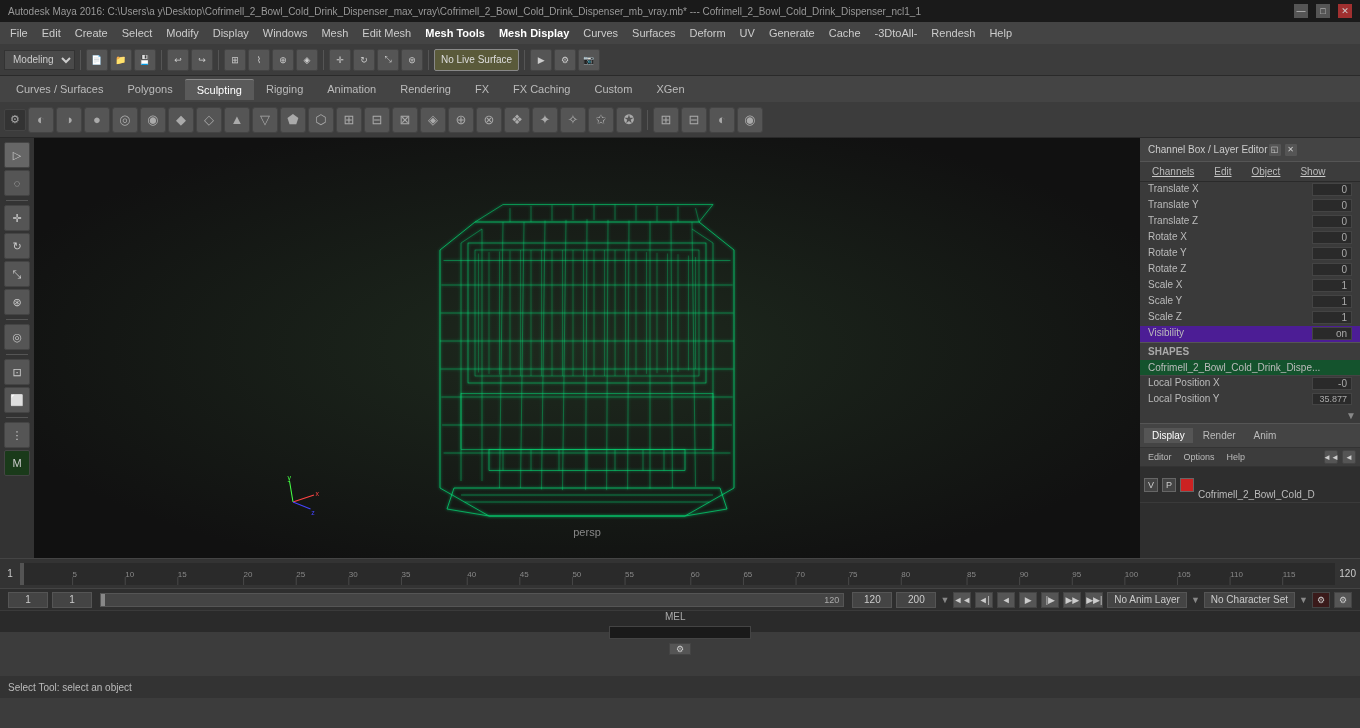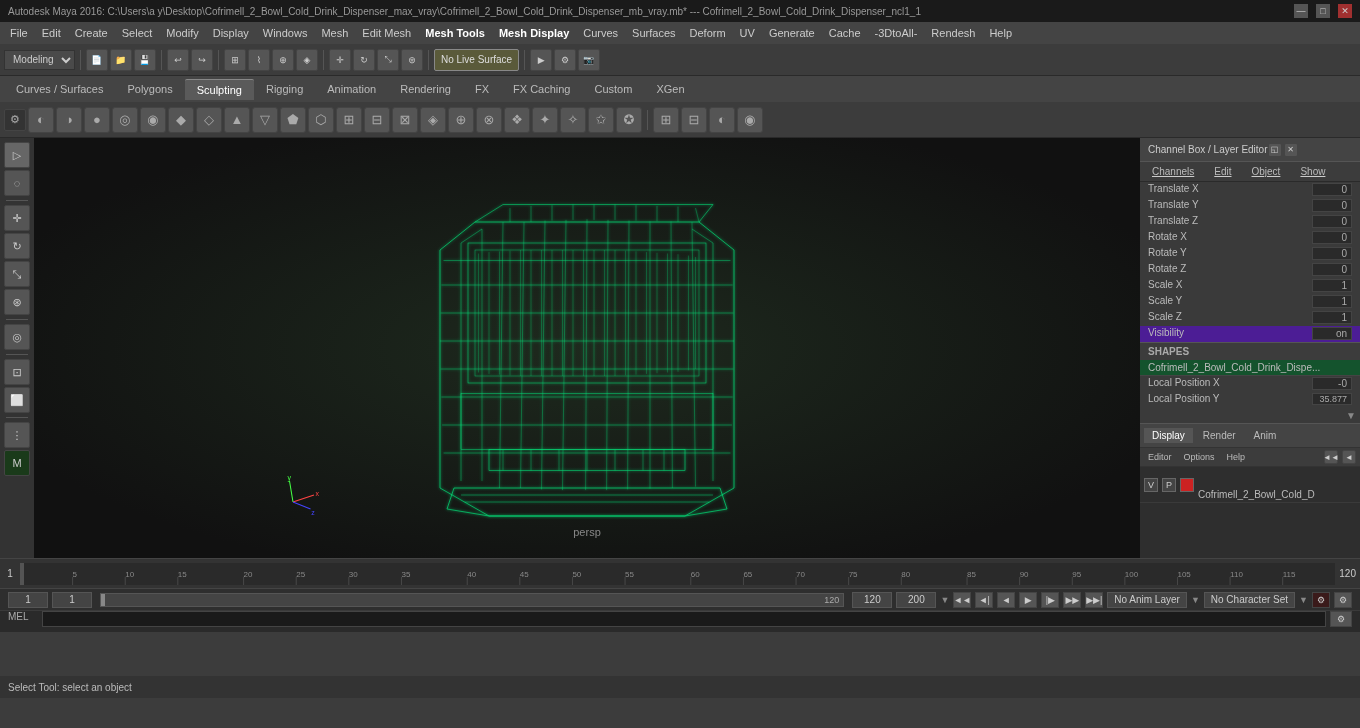--- a/index.html
+++ b/index.html
@@ -128,21 +128,21 @@
     
     #status-bar {
       width: 100%; height: 22px; background: #2e2e2e; display: flex; align-items: center; padding: 0 8px; gap: 4px; border-top: 1px solid #444;
     }
     .sb-input { width: 40px; height: 16px; background: #444; border: 1px solid #555; color: #ccc; font-size: 10px; padding: 0 2px; text-align: center; }
     .sb-btn { width: 18px; height: 16px; background: #555; border: 1px solid #444; color: #ccc; font-size: 9px; cursor: pointer; display: flex; align-items: center; justify-content: center; }
     .sb-anim-layer { background: #444; border: 1px solid #555; color: #ccc; font-size: 10px; padding: 0 6px; height: 16px; display: flex; align-items: center; }
 
     
     #cmd-bar {
-      width: 100%; height: 22px; background: #2a2a2a; display: flex; padding: 0 8px; gap: 4px; border-top: 1px solid #3a3a3a;
+      width: 100%; height: 22px; background: #2a2a2a; display: flex; align-items: center; padding: 0 8px; gap: 4px; border-top: 1px solid #3a3a3a; flex-direction: column;
     }
     #cmd-label { color: #aaa; font-size: 10px; width: 30px; }
     #cmd-input { flex: 1; height: 16px; background: #1a1a1a; border: 1px solid #444; color: #ccc; font-size: 10px; padding: 0 4px; }
 
     
     #bottom-status {
       width: 100%; height: 22px; background: #333; display: flex; align-items: center; padding: 0 8px; margin-top: 44px;
     }
 
     .green-mesh {

